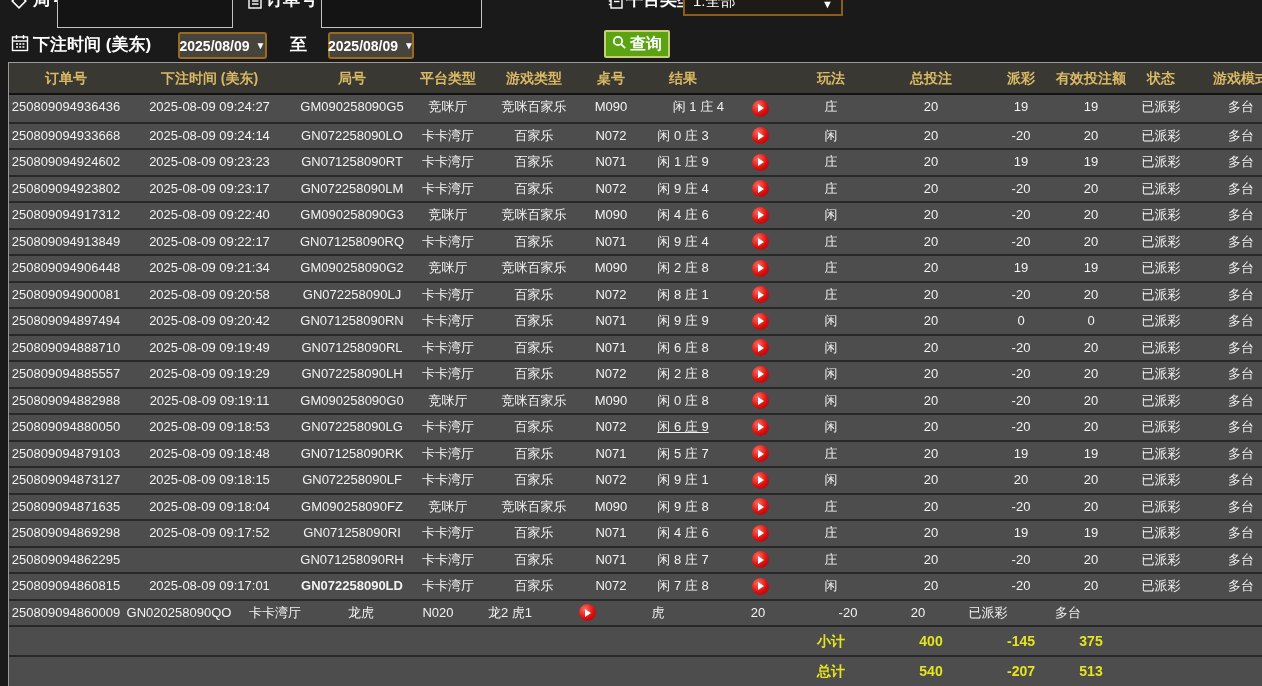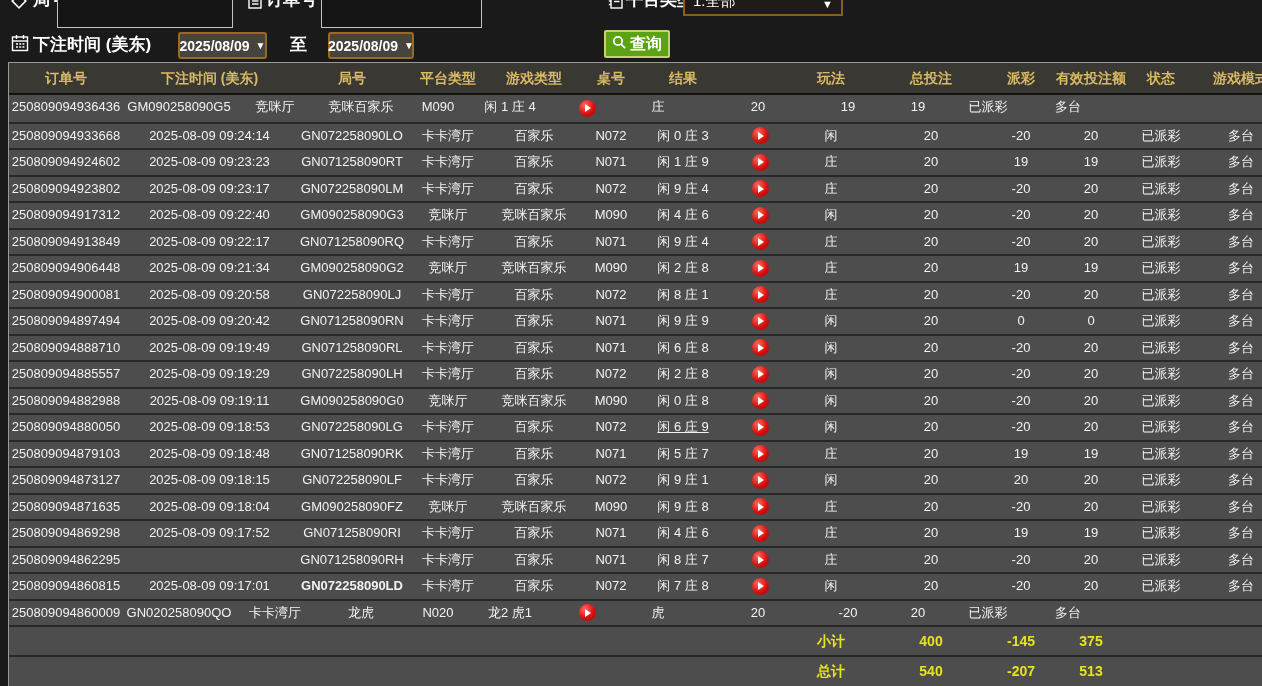--- a/index.html
+++ b/index.html
@@ -172,25 +172,26 @@
         <div class="cell" style="width: 70px;">玩法</div>
         <div class="cell" style="width: 130px;">总投注</div>
         <div class="cell" style="width: 50px;">派彩</div>
         <div class="cell" style="width: 90px;">有效投注额</div>
         <div class="cell" style="width: 50px;">状态</div>
         <div class="cell" style="width: 110px;">游戏模式</div>
       </div>
     <div id="rows">
         <div class="trow">
           <div class="cell" style="width: 114px;">250809094936436</div>
+          <div class="cell" style="width: 173px;">2025-08-09 09:24:27</div>
           <div class="cell" style="width: 112px;">GM090258090G5</div>
           <div class="cell" style="width: 80px;">竞咪厅</div>
           <div class="cell" style="width: 92px;">竞咪百家乐</div>
           <div class="cell" style="width: 62px;">M090</div>
-          <div class="cell" style="width: 82px;">闲 1 庄 4</div>
+          <div class="cell" style="width: 82px; text-align: right;">闲 1 庄 4</div>
           <div class="cell icon-cell" style="width: 72px;">
             <span class="play-icon">
               <span class="tri"></span>
             </span>
           </div>
           <div class="cell" style="width: 70px;">庄</div>
           <div class="cell" style="width: 130px;">20</div>
           <div class="cell pay-pos" style="width: 50px;">19</div>
           <div class="cell" style="width: 90px;">19</div>
           <div class="cell status-paid" style="width: 50px;">已派彩</div>

